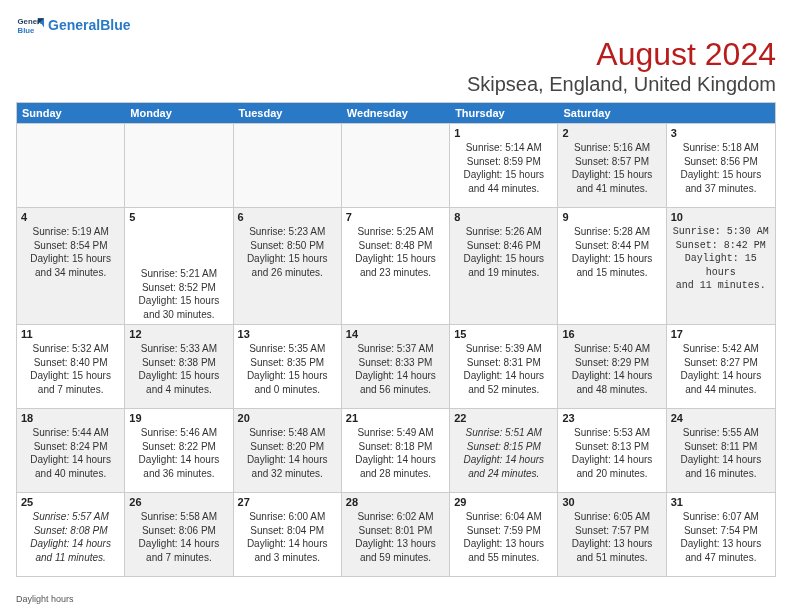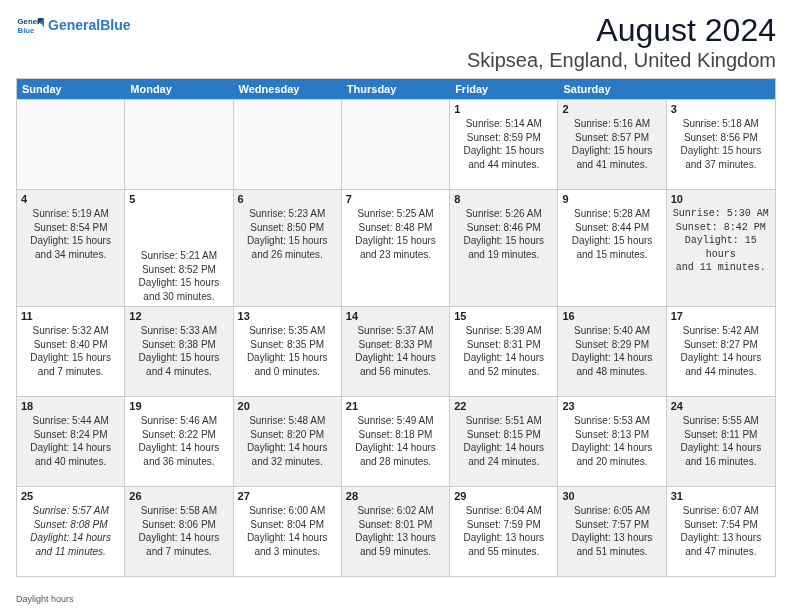--- a/index.html
+++ b/index.html
@@ -40,21 +40,22 @@
     .logo-icon {
       width: 28px;
       height: 28px;
     }
     .title-block {
       text-align: right;
     }
     .main-title {
       font-size: 32px;
       font-weight: 300;
-      color: #0f172a;
+      color: #b91c1c;
+      margin-top: 24px;
     }
     .subtitle {
       font-size: 20px;
       color: #444;
     }
     .calendar {
       flex: 1;
       display: flex;
       flex-direction: column;
       border: 1px solid #ccc;
@@ -140,23 +141,23 @@
     <div class="title-block">
       <div class="main-title">August 2024</div>
       <div class="subtitle">Skipsea, England, United Kingdom</div>
     </div>
   </div>
 
   <div class="calendar">
     <div class="cal-header" id="cal-header">
         <div class="cal-header-cell">Sunday</div>
         <div class="cal-header-cell">Monday</div>
+        <div class="cal-header-cell">Tuesday</div>
         <div class="cal-header-cell">Wednesday</div>
         <div class="cal-header-cell">Thursday</div>
-        <div class="cal-header-cell">Friday</div>
         <div class="cal-header-cell">Saturday</div>
       </div>
     <div class="cal-body" id="cal-body">
         <div class="cal-row">
           <div class="cal-cell empty"></div>
           <div class="cal-cell empty"></div>
           <div class="cal-cell empty"></div>
           <div class="cal-cell empty"></div>
           <div class="cal-cell">
             <div class="day-num">1</div>
@@ -306,21 +307,21 @@
           </div>
           <div class="cal-cell">
             <div class="day-num">21</div>
             <div class="cell-info" style="white-space: pre-line;">Sunrise: 5:49 AM
 Sunset: 8:18 PM
 Daylight: 14 hours
 and 28 minutes.</div>
           </div>
           <div class="cal-cell shaded">
             <div class="day-num">22</div>
-            <div class="cell-info" style="white-space: pre-line;">Sunrise: 5:51 AM
+            <div class="cell-info" style="white-space: pre-line; font-style: italic;">Sunrise: 5:51 AM
 Sunset: 8:15 PM
 Daylight: 14 hours
 and 24 minutes.</div>
           </div>
           <div class="cal-cell">
             <div class="day-num">23</div>
             <div class="cell-info" style="white-space: pre-line;">Sunrise: 5:53 AM
 Sunset: 8:13 PM
 Daylight: 14 hours
 and 20 minutes.</div>

